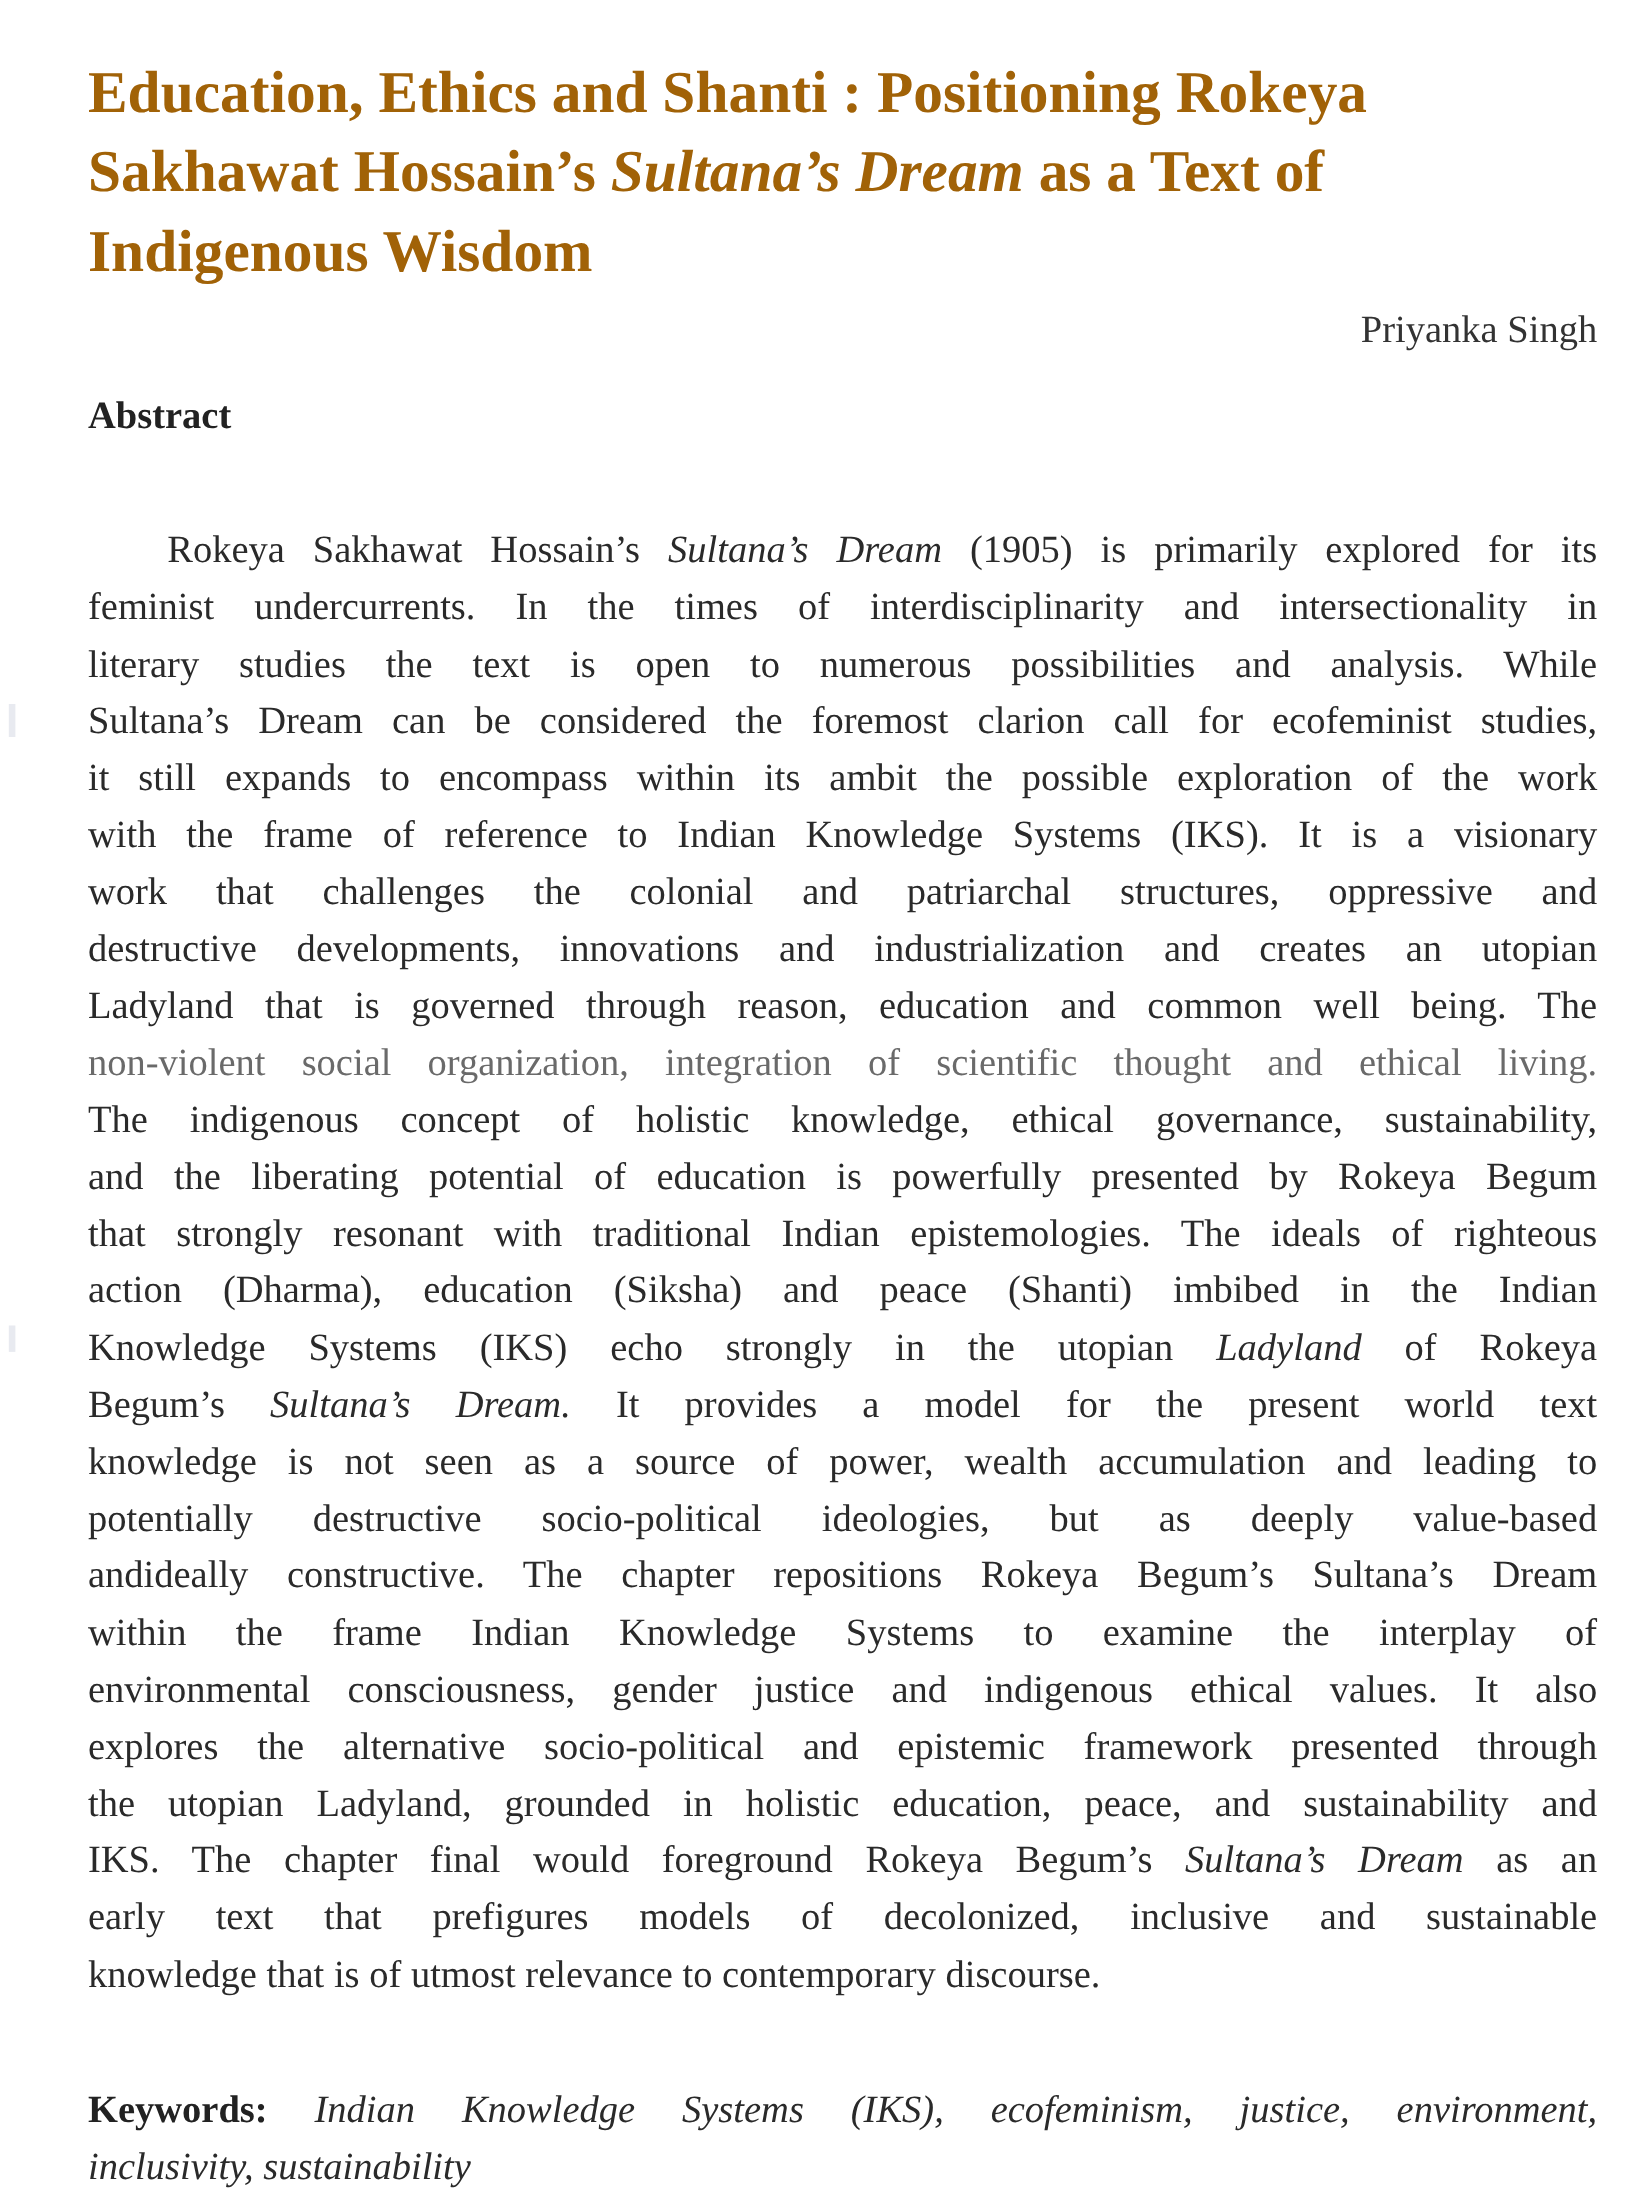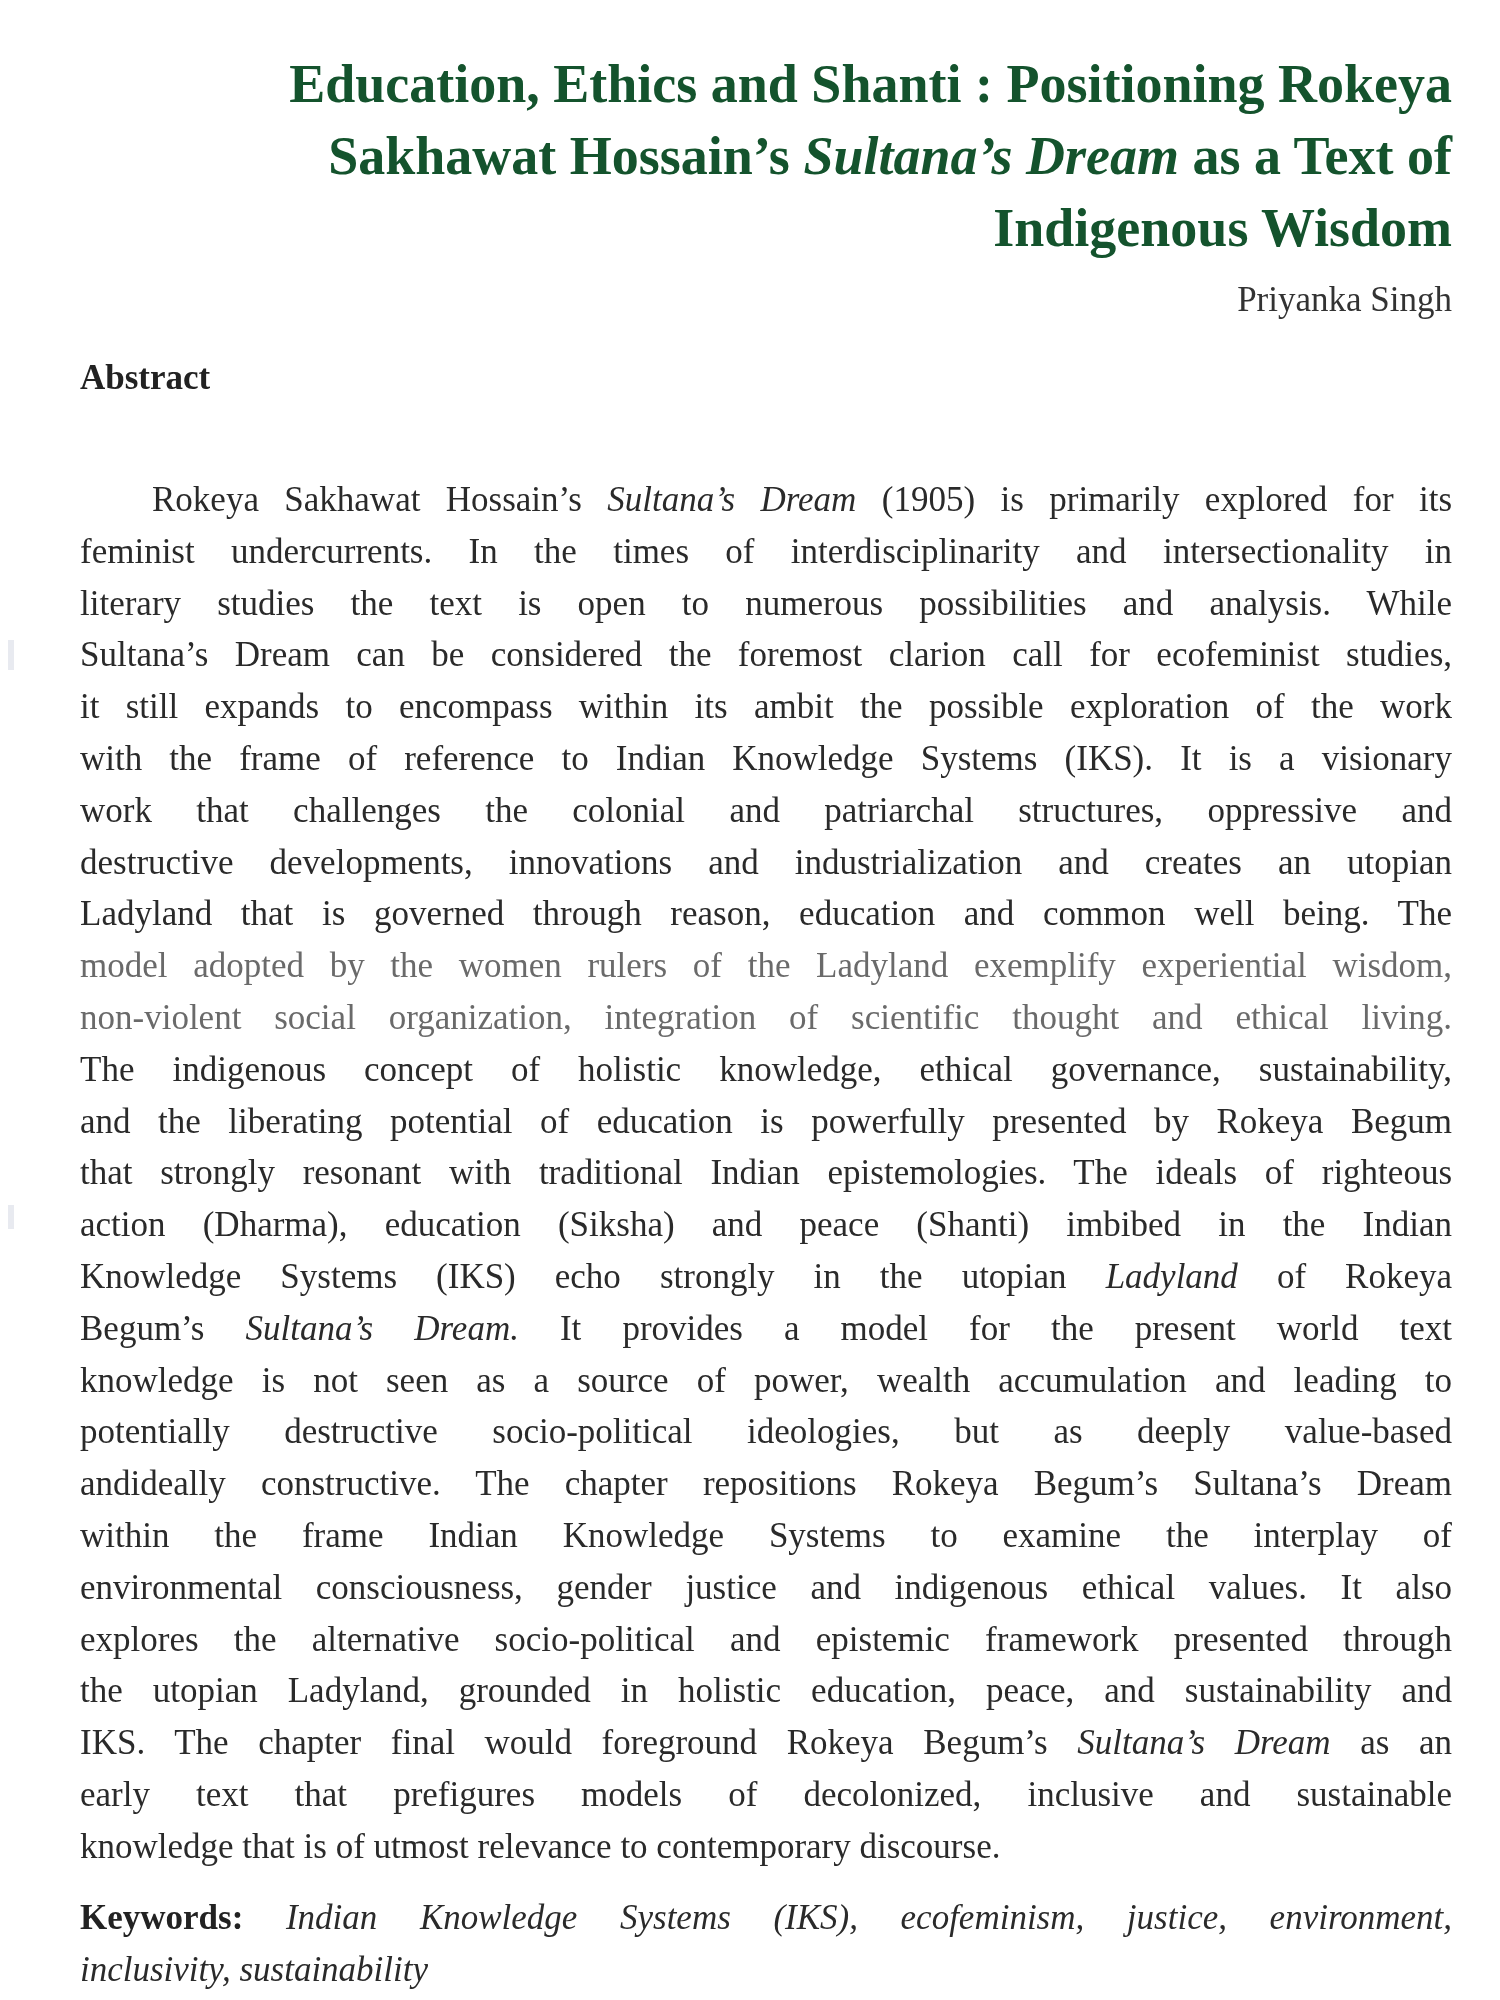--- a/index.html
+++ b/index.html
@@ -1,19 +1,19 @@
 <!DOCTYPE html>
 <html><head>
 <meta charset="utf-8">
 <style>
   html, body { margin: 0; padding: 0; background: #ffffff; }
   body { width: 1500px; height: 2000px; position: relative; overflow: hidden;
          font-family: "Liberation Serif", "DejaVu Serif", serif; color: #2a2a2a; }
-  .title { position: absolute; left: 80px; width: 1372px; top: 48px; text-align: right;
-           font-weight: bold; font-size: 54px; line-height: 72px; color: #14532d; margin: 0; }
+  .title { position: absolute; left: 80px; width: 1372px; top: 48px; text-align: left;
+           font-weight: bold; font-size: 54px; line-height: 72px; color: #a16207; margin: 0; }
   .title .l { display: block; white-space: nowrap; }
   .author { position: absolute; right: 48px; top: 280px; font-size: 35px; color: #333; }
   .abstract-heading { position: absolute; left: 80px; top: 358px; font-weight: bold; font-size: 35px; color: #222; }
   .body { position: absolute; left: 80px; top: 426px; width: 1372px; font-size: 35px; line-height: 51.8px; margin-top: 48px; }
   .line { display: block; text-align: justify; text-align-last: justify; white-space: nowrap; height: 51.8px; overflow: visible; }
   .line.last { text-align-last: left; }
   .line.indent { padding-left: 72px; }
   .line.faded { color: #6a6a6a; }
   .keywords { position: absolute; left: 80px; top: 1892px; width: 1372px; font-size: 35px; line-height: 51.8px; }
   .kw-label { font-weight: bold; font-style: normal; color: #222; }
@@ -40,21 +40,20 @@
 <div class="body" id="abstract-body">
     <span class="line indent"><span>Rokeya Sakhawat Hossain’s </span><i>Sultana’s Dream</i><span> (1905) is primarily explored for its</span></span>
     <span class="line"><span>feminist undercurrents. In the times of interdisciplinarity and intersectionality in</span></span>
     <span class="line"><span>literary studies the text is open to numerous possibilities and analysis. While</span></span>
     <span class="line"><span>Sultana’s Dream can be considered the foremost clarion call for ecofeminist studies,</span></span>
     <span class="line"><span>it still expands to encompass within its ambit the possible exploration of the work</span></span>
     <span class="line"><span>with the frame of reference to Indian Knowledge Systems (IKS). It is a visionary</span></span>
     <span class="line"><span>work that challenges the colonial and patriarchal structures, oppressive and</span></span>
     <span class="line"><span>destructive developments, innovations and industrialization and creates an utopian</span></span>
     <span class="line"><span>Ladyland that is governed through reason, education and common well being. The</span></span>
-    <span class="line faded"><span>model adopted by the women rulers of the Ladyland exemplify experiential wisdom,</span></span>
     <span class="line faded"><span>non-violent social organization, integration of scientific thought and ethical living.</span></span>
     <span class="line"><span>The indigenous concept of holistic knowledge, ethical governance, sustainability,</span></span>
     <span class="line"><span>and the liberating potential of education is powerfully presented by Rokeya Begum</span></span>
     <span class="line"><span>that strongly resonant with traditional Indian epistemologies. The ideals of righteous</span></span>
     <span class="line"><span>action (Dharma), education (Siksha) and peace (Shanti) imbibed in the Indian</span></span>
     <span class="line"><span>Knowledge Systems (IKS) echo strongly in the utopian </span><i>Ladyland</i><span> of Rokeya</span></span>
     <span class="line"><span>Begum’s </span><i>Sultana’s Dream.</i><span> It provides a model for the present world text</span></span>
     <span class="line"><span>knowledge is not seen as a source of power, wealth accumulation and leading to</span></span>
     <span class="line"><span>potentially destructive socio-political ideologies, but as deeply value-based</span></span>
     <span class="line"><span>andideally constructive. The chapter repositions Rokeya Begum’s Sultana’s Dream</span></span>

